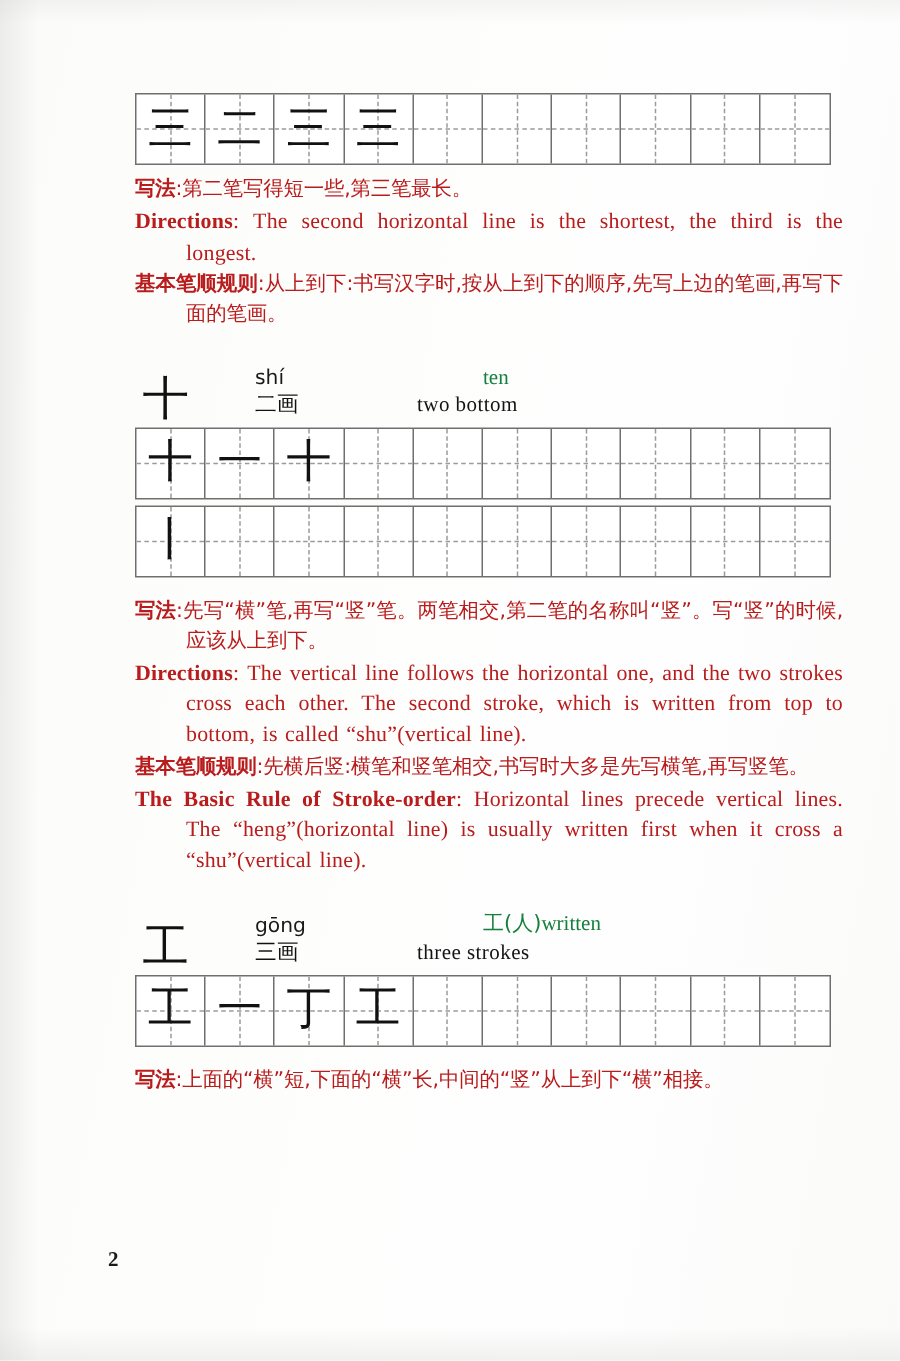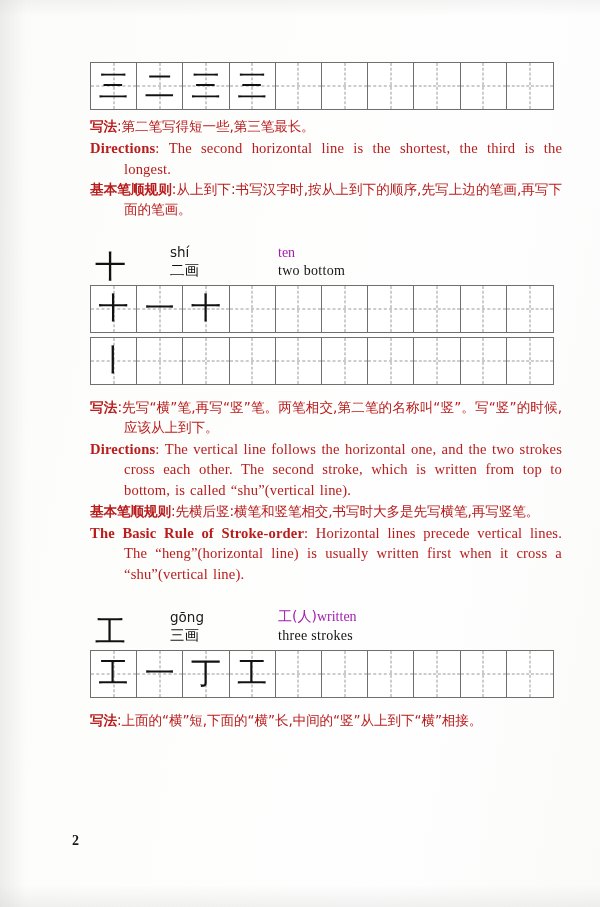--- a/index.html
+++ b/index.html
@@ -140,21 +140,22 @@
   .strokes-cn {
     font-family: "DejaVu Sans", sans-serif;
     font-size: 14.5px;
     line-height: 1.25;
     color: #111111;
   }
   .meaning-en {
     font-family: "Liberation Serif", serif;
     font-size: 14px;
     line-height: 1.3;
-    color: #a21caf;
+    color: #15803d;
+    margin-left: 44px;
   }
   .meaning-en .cn {
     font-family: "DejaVu Sans", sans-serif;
     font-size: 14px;
   }
   .strokes-en {
     font-family: "Liberation Serif", serif;
     font-size: 14px;
     line-height: 1.3;
     color: #141414;

